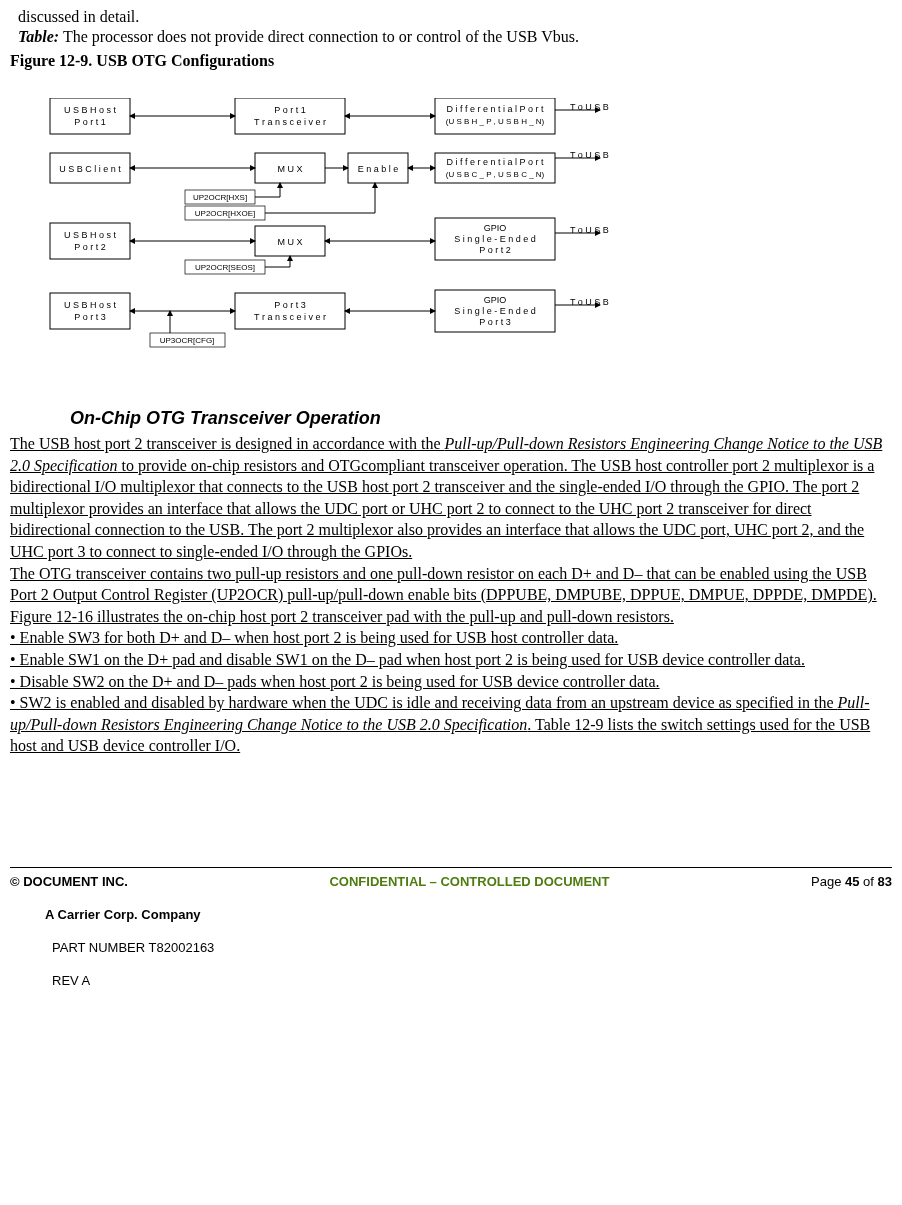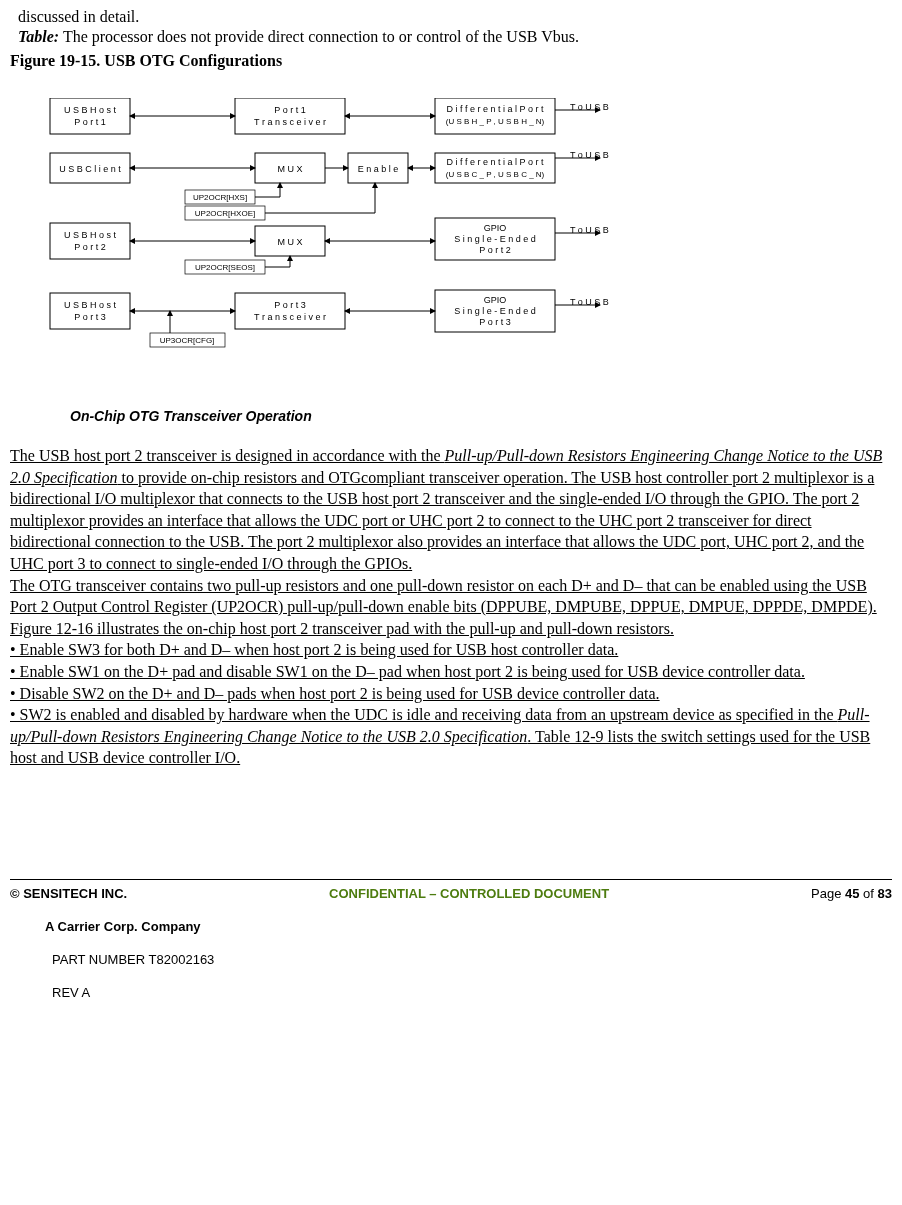--- a/index.html
+++ b/index.html
@@ -12,22 +12,22 @@
     box-sizing: border-box;
     background: #fff;
   }
   .line { margin: 2px 8px; }
   .note-label { font-style: italic; font-weight: bold; }
   .fig-title { font-weight: bold; margin: 6px 0 12px 0; }
   .section-heading {
     font-family: Arial, Helvetica, sans-serif;
     font-style: italic;
     font-weight: bold;
-    font-size: 14px;
-    margin: 30px 0 21px 60px;
+    font-size: 18px;
+    margin: 30px 0 4px 60px;
   }
   .body-text { margin: 0; line-height: 1.35; text-decoration: underline; }
   .italic { font-style: italic; }
   .diagram-wrap { margin: 28px 0 10px 30px; }
   .footer-rule { border-top: 1px solid #000; margin-top: 110px; }
   .footer-top {
     display: flex;
     justify-content: space-between;
     font-family: Arial, Helvetica, sans-serif;
     font-size: 13px;
@@ -51,21 +51,21 @@
   svg { display:block; }
 </style>
 </head>
 <body>
 
 <div class="line">discussed in detail.</div>
 <div class="line">
   <span class="note-label">Table:</span><span> The processor does not provide direct connection to or control of the USB Vbus.</span>
 </div>
 
-<div class="fig-title">Figure 19-15. USB OTG Configurations</div>
+<div class="fig-title">Figure 12-9. USB OTG Configurations</div>
 
 <div class="diagram-wrap">
 <svg width="620" height="280" viewBox="0 0 620 280" font-family="Arial, Helvetica, sans-serif" font-size="9">
   <defs>
     <marker id="ah" markerWidth="6" markerHeight="6" refX="5" refY="3" orient="auto">
       <path d="M0,0 L6,3 L0,6 Z" fill="#000"></path>
     </marker>
     <marker id="ahL" markerWidth="6" markerHeight="6" refX="1" refY="3" orient="auto">
       <path d="M6,0 L0,3 L6,6 Z" fill="#000"></path>
     </marker>
@@ -171,21 +171,21 @@
 <p class="body-text">The OTG transceiver contains two pull-up resistors and one pull-down resistor on each D+ and D– that can be enabled using the USB Port 2 Output Control Register (UP2OCR) pull-up/pull-down enable bits (DPPUBE, DMPUBE, DPPUE, DMPUE, DPPDE, DMPDE). Figure 12-16 illustrates the on-chip host port 2 transceiver pad with the pull-up and pull-down resistors.</p>
 <p class="body-text">• Enable SW3 for both D+ and D– when host port 2 is being used for USB host controller data.</p>
 <p class="body-text">• Enable SW1 on the D+ pad and disable SW1 on the D– pad when host port 2 is being used for USB device controller data.</p>
 <p class="body-text">• Disable SW2 on the D+ and D– pads when host port 2 is being used for USB device controller data.</p>
 <p class="body-text">
   <span>• SW2 is enabled and disabled by hardware when the UDC is idle and receiving data from an upstream device as specified in the </span><span class="italic">Pull-up/Pull-down Resistors Engineering Change Notice to the USB 2.0 Specification</span><span>. Table 12-9 lists the switch settings used for the USB host and USB device controller I/O.</span>
 </p>
 
 <div class="footer-rule"></div>
 <div class="footer-top">
-  <span class="bold">© SENSITECH INC.</span>
+  <span class="bold">© DOCUMENT INC.</span>
   <span class="conf">CONFIDENTIAL – CONTROLLED DOCUMENT</span>
   <span>
     <span>Page </span><span class="bold">45</span><span> of </span><span class="bold">83</span>
   </span>
 </div>
 <div class="footer-mid">A Carrier Corp. Company</div>
 <div class="footer-pn">PART NUMBER T82002163</div>
 <div class="footer-rev">REV A</div>
 
 </body></html>

